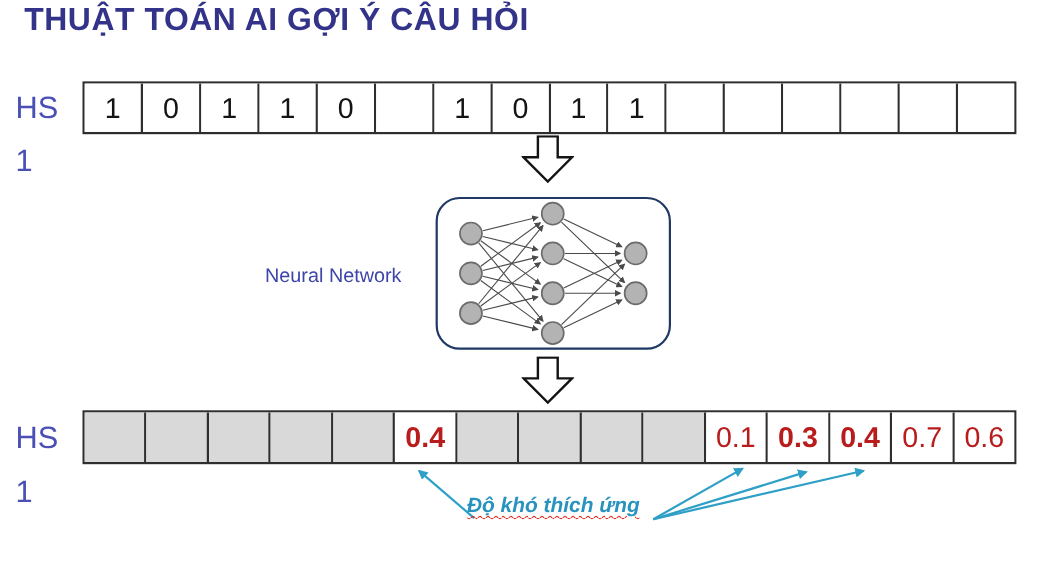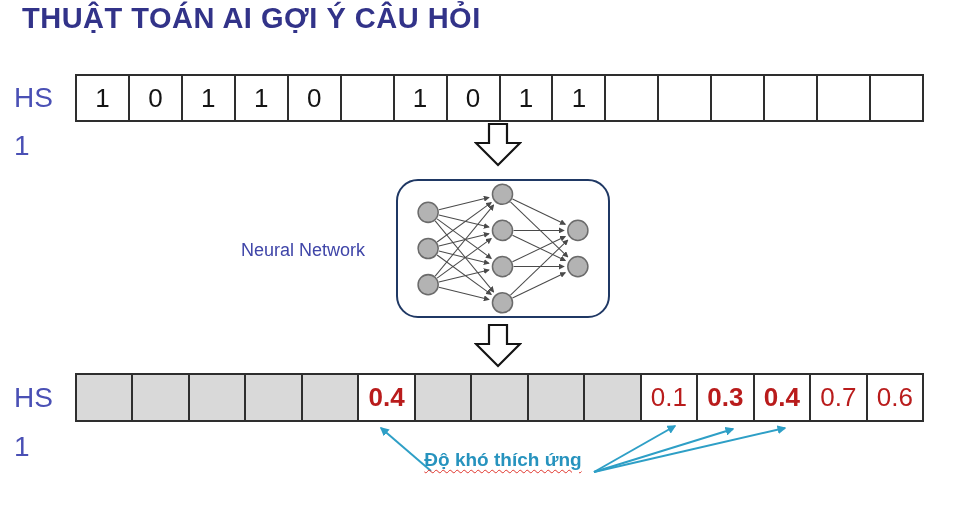--- a/index.html
+++ b/index.html
@@ -52,20 +52,21 @@
   #annotation-text {
     position:absolute; left:413px; top:447px; width:180px; text-align:center;
     font-size:19px; font-weight:bold; color:#2793BE; line-height:25px;
   }
   .squiggle {
     text-decoration-line:underline;
     text-decoration-style:wavy;
     text-decoration-color:#E0342B;
     text-decoration-thickness:1px;
     text-underline-offset:3px;
+    font-style:italic;
   }
 </style>
 </head>
 <body>
 
 <div id="canvas">
 
   <h1 id="page-title">THUẬT TOÁN AI GỢI Ý CÂU HỎI</h1>
 
   <div class="row-label" id="label-row1">HS 1</div>

